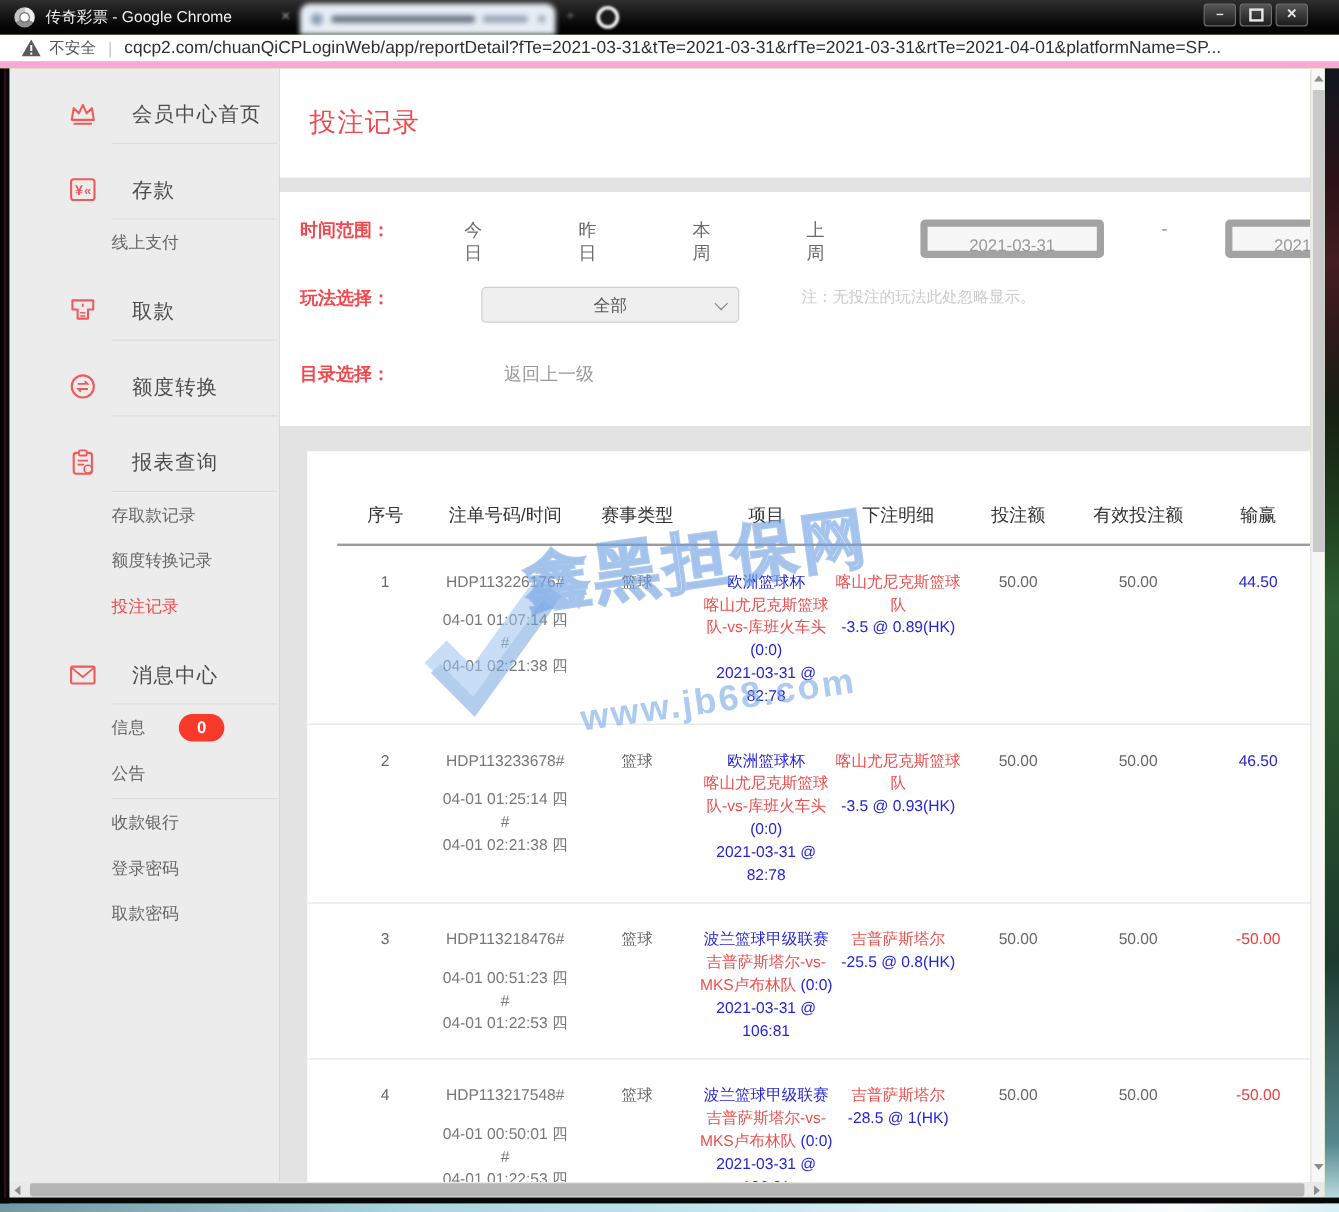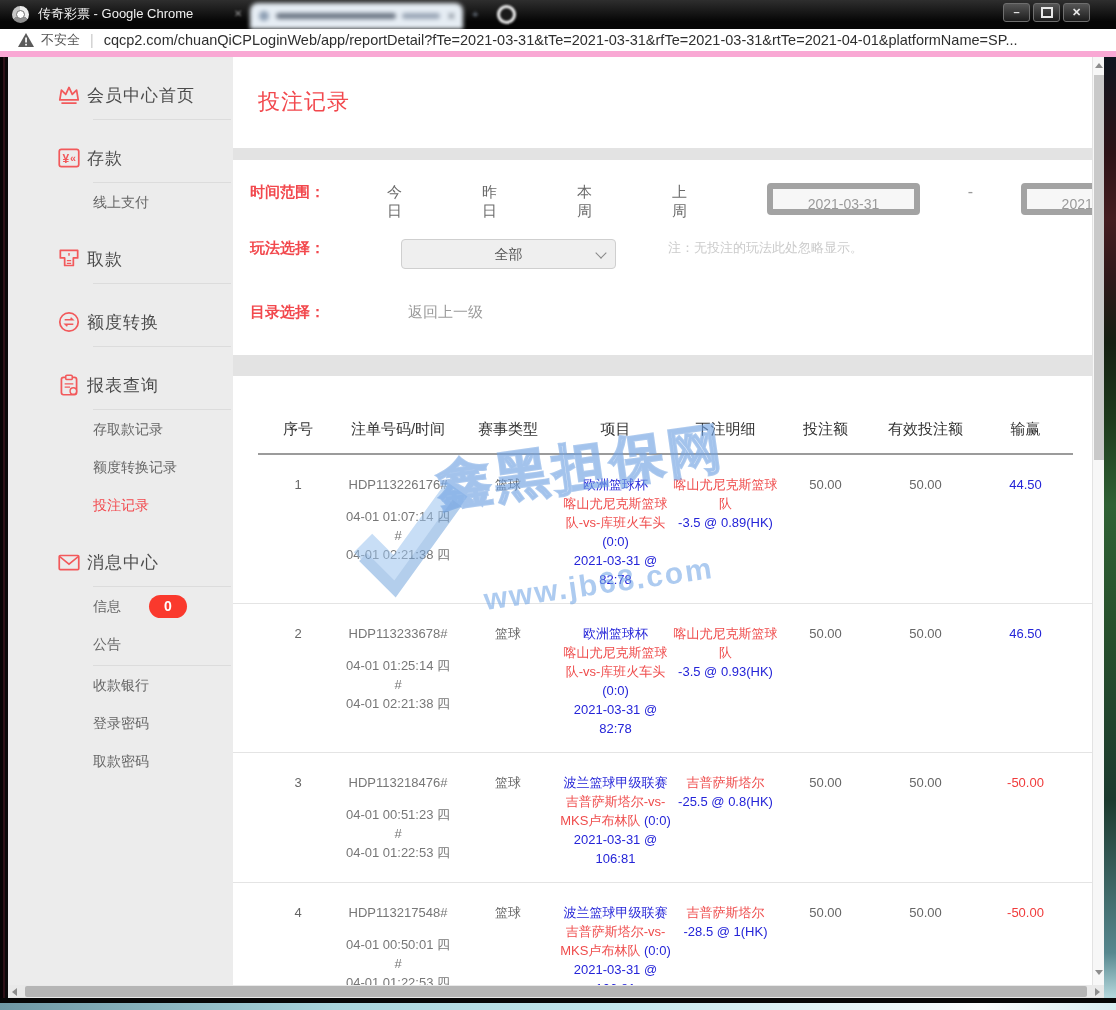--- a/index.html
+++ b/index.html
@@ -55,21 +55,21 @@
   .vthumb{position:absolute;left:1px;top:18px;width:10px;height:385px;background:#c9c9c9;}
   .varr{position:absolute;left:2px;width:0;height:0;border-left:4px solid transparent;border-right:4px solid transparent;}
   .varr.u{top:6px;border-bottom:5px solid #8d8d8d;}
   .varr.d{top:913px;border-top:5px solid #8d8d8d;}
   
   .sidebar{position:absolute;left:8px;top:57px;width:225px;height:928px;background:#ececec;
            overflow:hidden;padding-top:16px;box-sizing:border-box;}
   .s-main{display:flex;align-items:center;height:44px;margin-top:16px;padding-left:46px;cursor:pointer;}
   .s-main:first-child{margin-top:0;}
   .s-ic{width:30px;height:28px;display:flex;align-items:center;justify-content:center;}
-  .s-lbl{margin-left:3px;font-size:17px;color:#4c4c4c;letter-spacing:1px;}
+  .s-lbl{margin-left:26px;font-size:17px;color:#4c4c4c;letter-spacing:1px;}
   .s-div{height:1px;background:#dcdcdc;margin:2px 0 0 85px;width:138px;}
   .s-sub{height:38px;line-height:38px;padding-left:85px;font-size:14px;color:#666;cursor:pointer;
          display:flex;align-items:center;}
   .s-sub.active{color:#f2484d;}
   .badge{margin-left:28px;min-width:38px;height:23px;line-height:23px;border-radius:12px;background:#fa392d;
          color:#fff;font-size:14px;text-align:center;font-weight:bold;}
   
   .main{position:absolute;left:233px;top:57px;width:859px;height:928px;background:#e3e3e3;overflow:hidden;}
   .panel{position:absolute;left:0;width:859px;background:#fff;}
   .panel-title{top:0;height:91px;}
@@ -84,22 +84,22 @@
   .dinput{width:168px;height:32px;border:6px solid #a3a3a3;border-radius:4px;background:#f7f7f7;
           color:#9a9a9a;font-size:14px;text-align:center;line-height:30px;box-sizing:border-box;}
   .dash{margin:0 12px;color:#999;}
   .qbtn{margin-left:12px;width:65px;height:30px;border-radius:4px;background:#f2484d;color:#fff;
         font-size:15px;text-align:center;line-height:30px;cursor:pointer;padding-left:23px;}
   .sel{margin-left:3px;width:215px;height:30px;border:1px solid #cfcfcf;border-radius:4px;background:#efefef;
        color:#555;font-size:14px;text-align:center;line-height:28px;box-sizing:border-box;position:relative;cursor:pointer;}
   .sel .chev{position:absolute;right:10px;top:9px;width:7px;height:7px;border-right:1.5px solid #888;
        border-bottom:1.5px solid #888;transform:rotate(45deg);}
   .note{margin-left:16px;font-size:13px;color:#cbcbcb;}
-  .backlink{margin-left:10px;font-size:15px;color:#9a9a9a;cursor:pointer;}
-  .panel-table{top:319px;height:609px;overflow:hidden;}
+  .backlink{margin-left:22px;font-size:15px;color:#9a9a9a;cursor:pointer;}
+  .panel-table{top:319px;height:609px;overflow:hidden;margin-left:23px;}
   .tgrid{display:grid;grid-template-columns:80px 120px 100px 115px 105px 95px 105px 95px;padding-left:25px;}
   .t-head{padding-top:44px;}
   .t-head span{font-size:15px;color:#333;text-align:center;}
   .t-rule{margin:14px 0 0 25px;width:815px;height:2px;background:#9b9b9b;}
   .t-row{padding-top:20px;padding-bottom:14px;border-bottom:1px solid #e4e4e4;}
   .tc{text-align:center;font-size:13px;color:#666;line-height:19px;}
   .bn{color:#777;}
   .tm{color:#777;}
   .gap{margin-top:13px;}
   .blue{color:#2424d8;}

